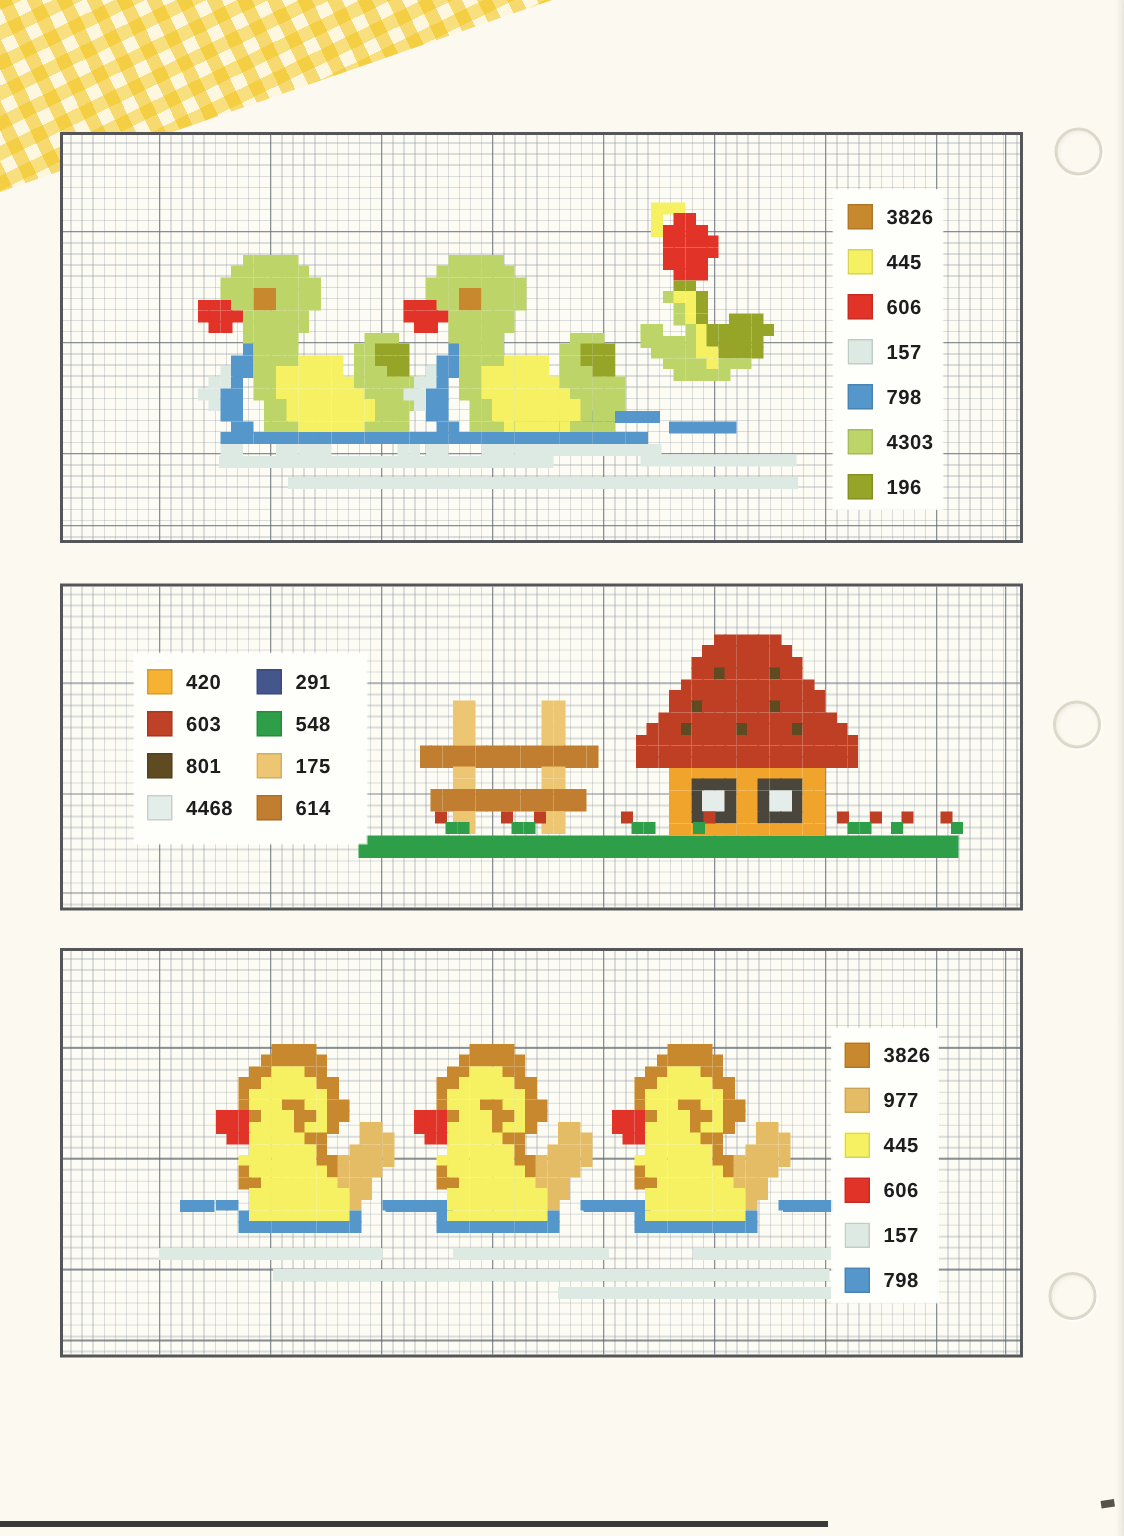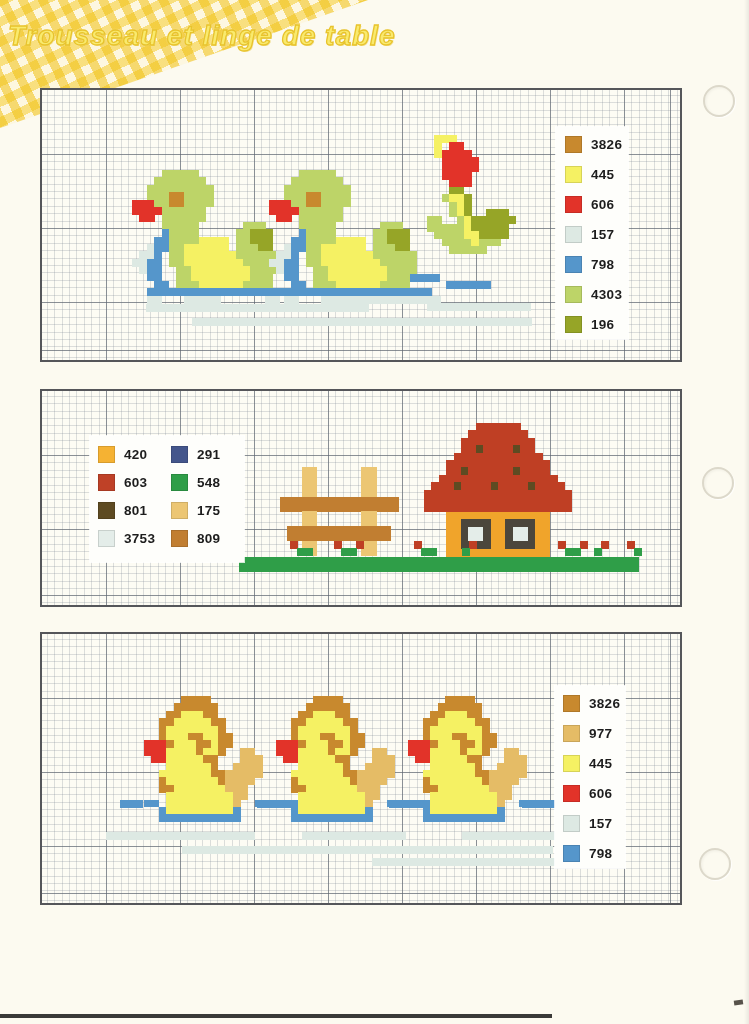--- a/index.html
+++ b/index.html
@@ -91,21 +91,20 @@
     background:linear-gradient(to right, rgba(0,0,0,0), rgba(0,0,0,.07));
   }
 </style>
 </head>
 <body>
 
 <div id="page">
 
   <div class="gingham"></div>
 
-  <div class="page-title">Trousseau et linge de table</div>
 
   <div id="charts-root">
       <div class="panel" style="left: 40px; top: 88px; width: 642px; height: 274px;">
         <div class="grid"></div>
         <div class="canvas">
           <div class="rect" style="left: 300px; top: 191px; width: 37.5px; height: 7.9px; background: rgb(85, 150, 203);"></div>
           <div class="rect" style="left: 338px; top: 184px; width: 59.7px; height: 7.9px; background: rgb(85, 150, 203);"></div>
           <div class="rect" style="left: 404px; top: 191px; width: 44.9px; height: 7.9px; background: rgb(85, 150, 203);"></div>
           <div class="rect" style="left: 104px; top: 214px; width: 222.5px; height: 7.9px; background: rgb(221, 233, 227);"></div>
           <div class="rect" style="left: 150px; top: 228px; width: 296.5px; height: 7.9px; background: rgb(221, 233, 227);"></div>
@@ -1086,25 +1085,25 @@
           <div class="legend-row">
             <div class="swatch" style="background: rgb(94, 75, 34);"></div>
             <span class="code">801</span>
           </div>
           <div class="legend-row">
             <div class="swatch" style="background: rgb(236, 198, 115);"></div>
             <span class="code">175</span>
           </div>
           <div class="legend-row">
             <div class="swatch" style="background: rgb(228, 237, 233);"></div>
-            <span class="code">3753</span>
+            <span class="code">4468</span>
           </div>
           <div class="legend-row">
             <div class="swatch" style="background: rgb(193, 126, 49);"></div>
-            <span class="code">809</span>
+            <span class="code">614</span>
           </div>
         </div>
       </div>
       <div class="panel" style="left: 40px; top: 632px; width: 642px; height: 273px;">
         <div class="grid"></div>
         <div class="canvas">
           <div class="rect" style="left: 78px; top: 166px; width: 22.7px; height: 7.9px; background: rgb(85, 150, 203);"></div>
           <div class="rect" style="left: 215px; top: 166px; width: 44.9px; height: 7.9px; background: rgb(85, 150, 203);"></div>
           <div class="rect" style="left: 347px; top: 166px; width: 44.9px; height: 7.9px; background: rgb(85, 150, 203);"></div>
           <div class="rect" style="left: 480px; top: 166px; width: 37.5px; height: 7.9px; background: rgb(85, 150, 203);"></div>

